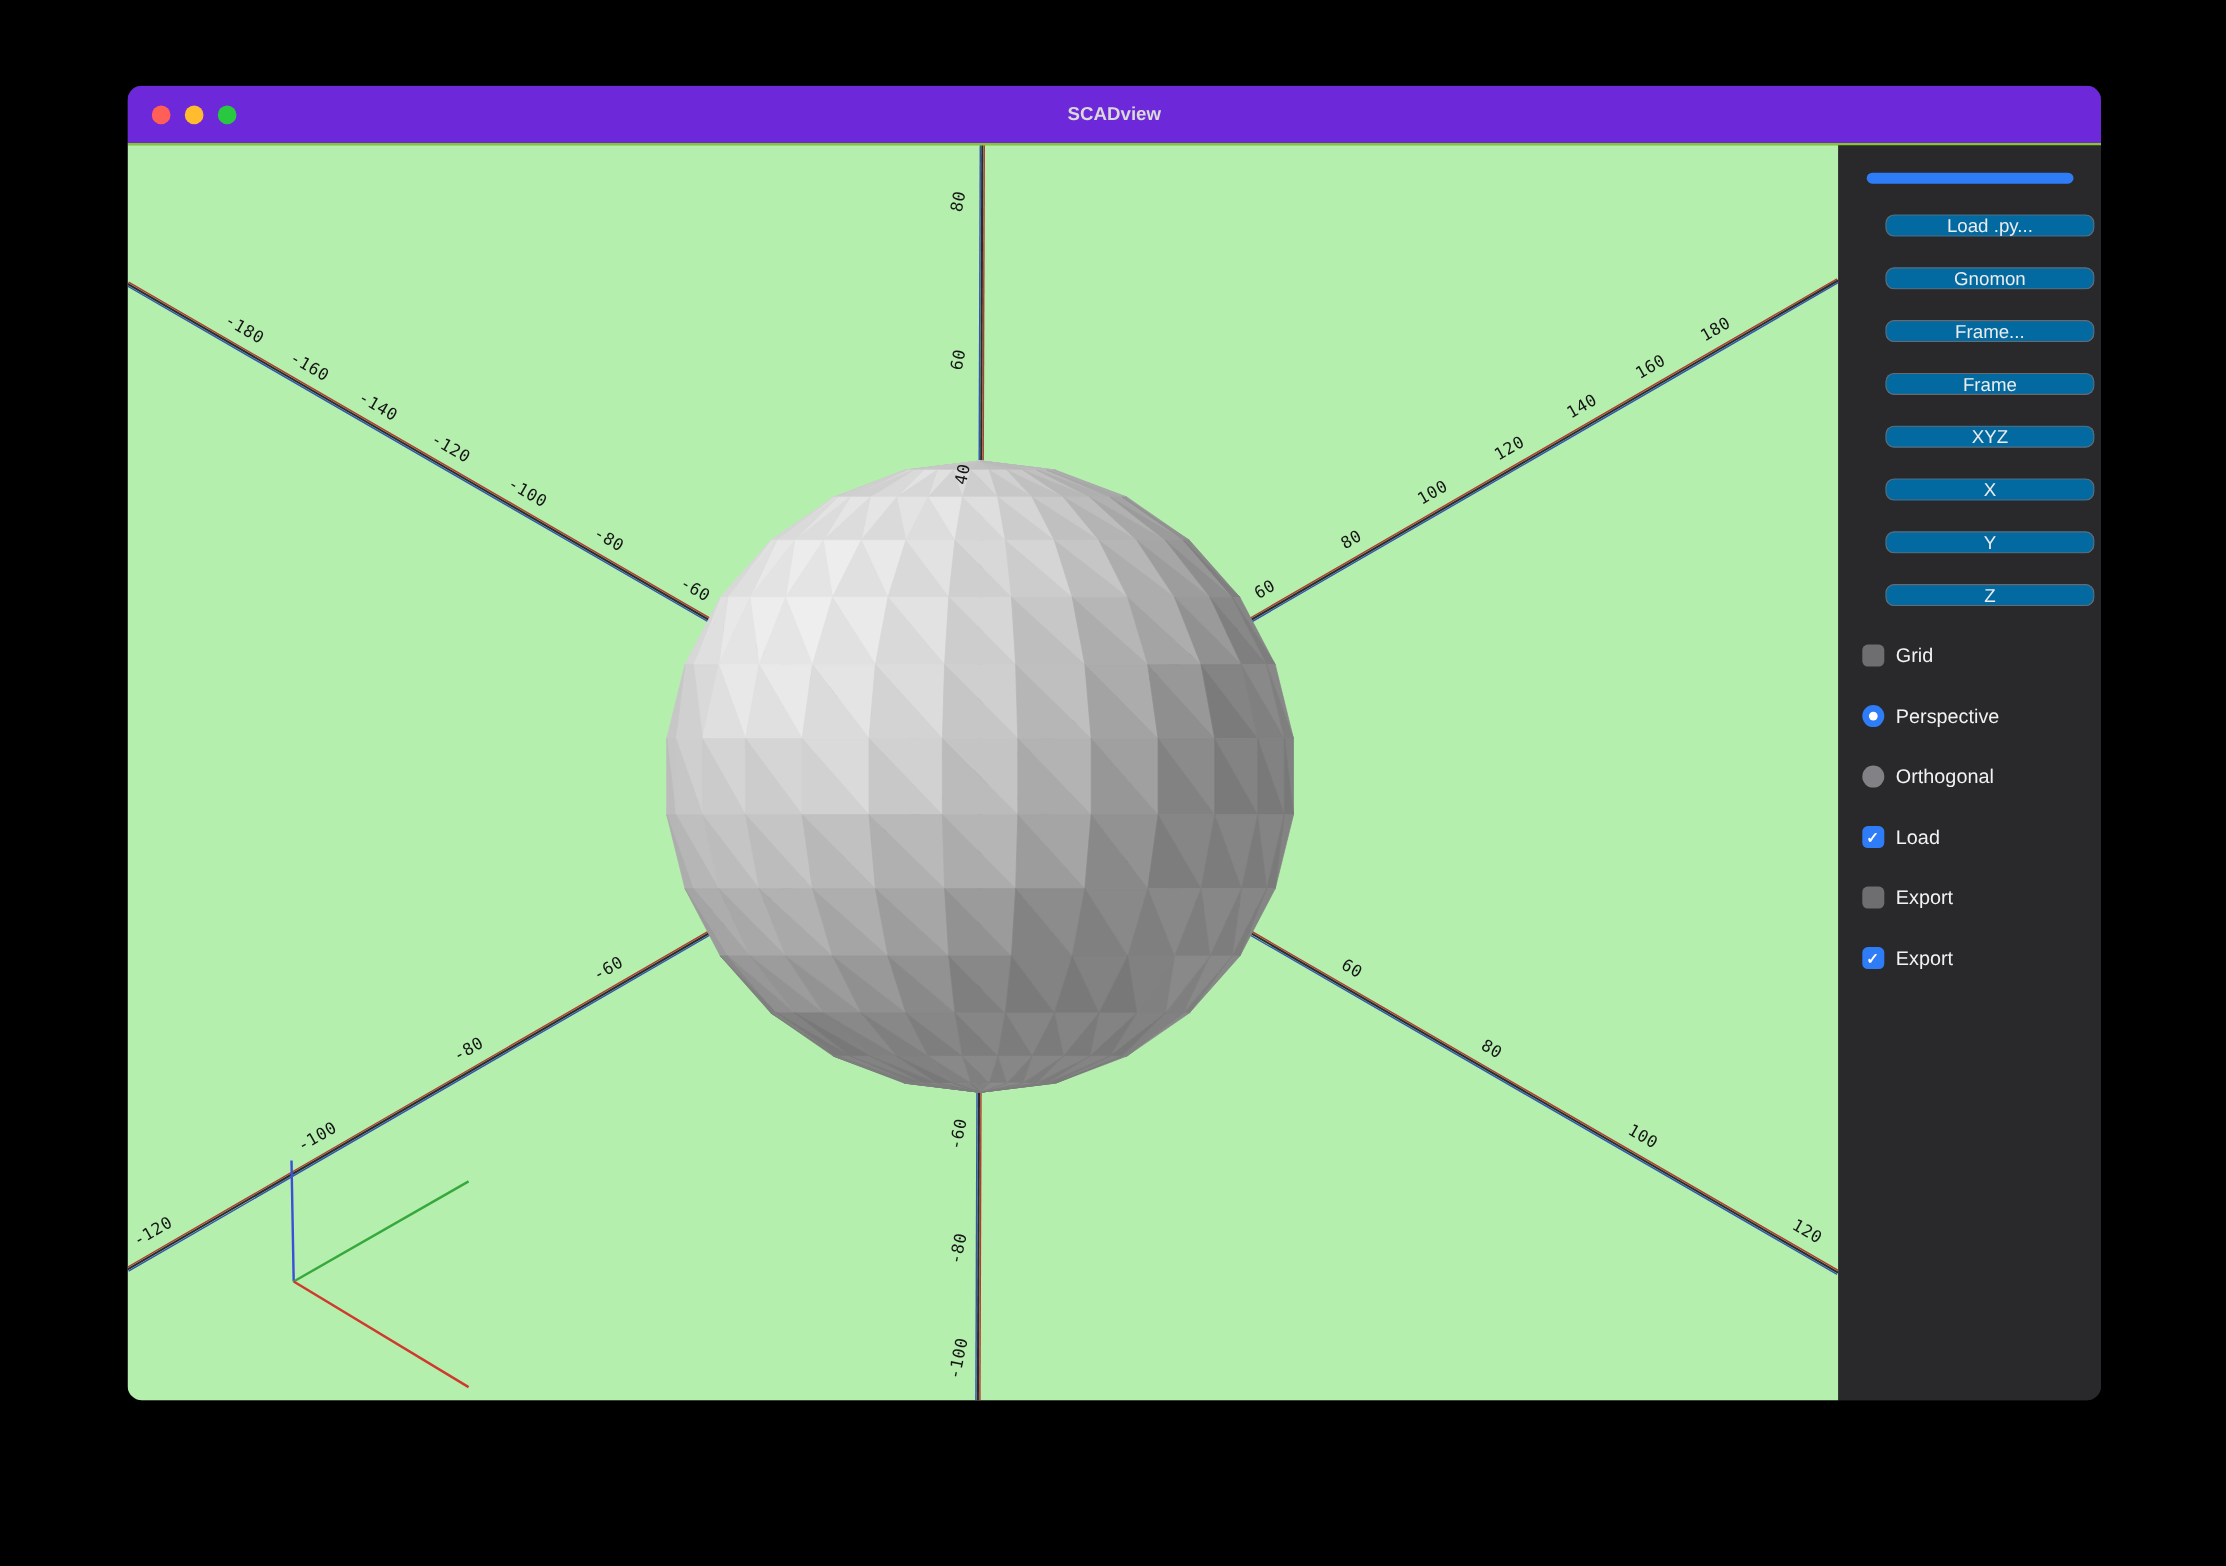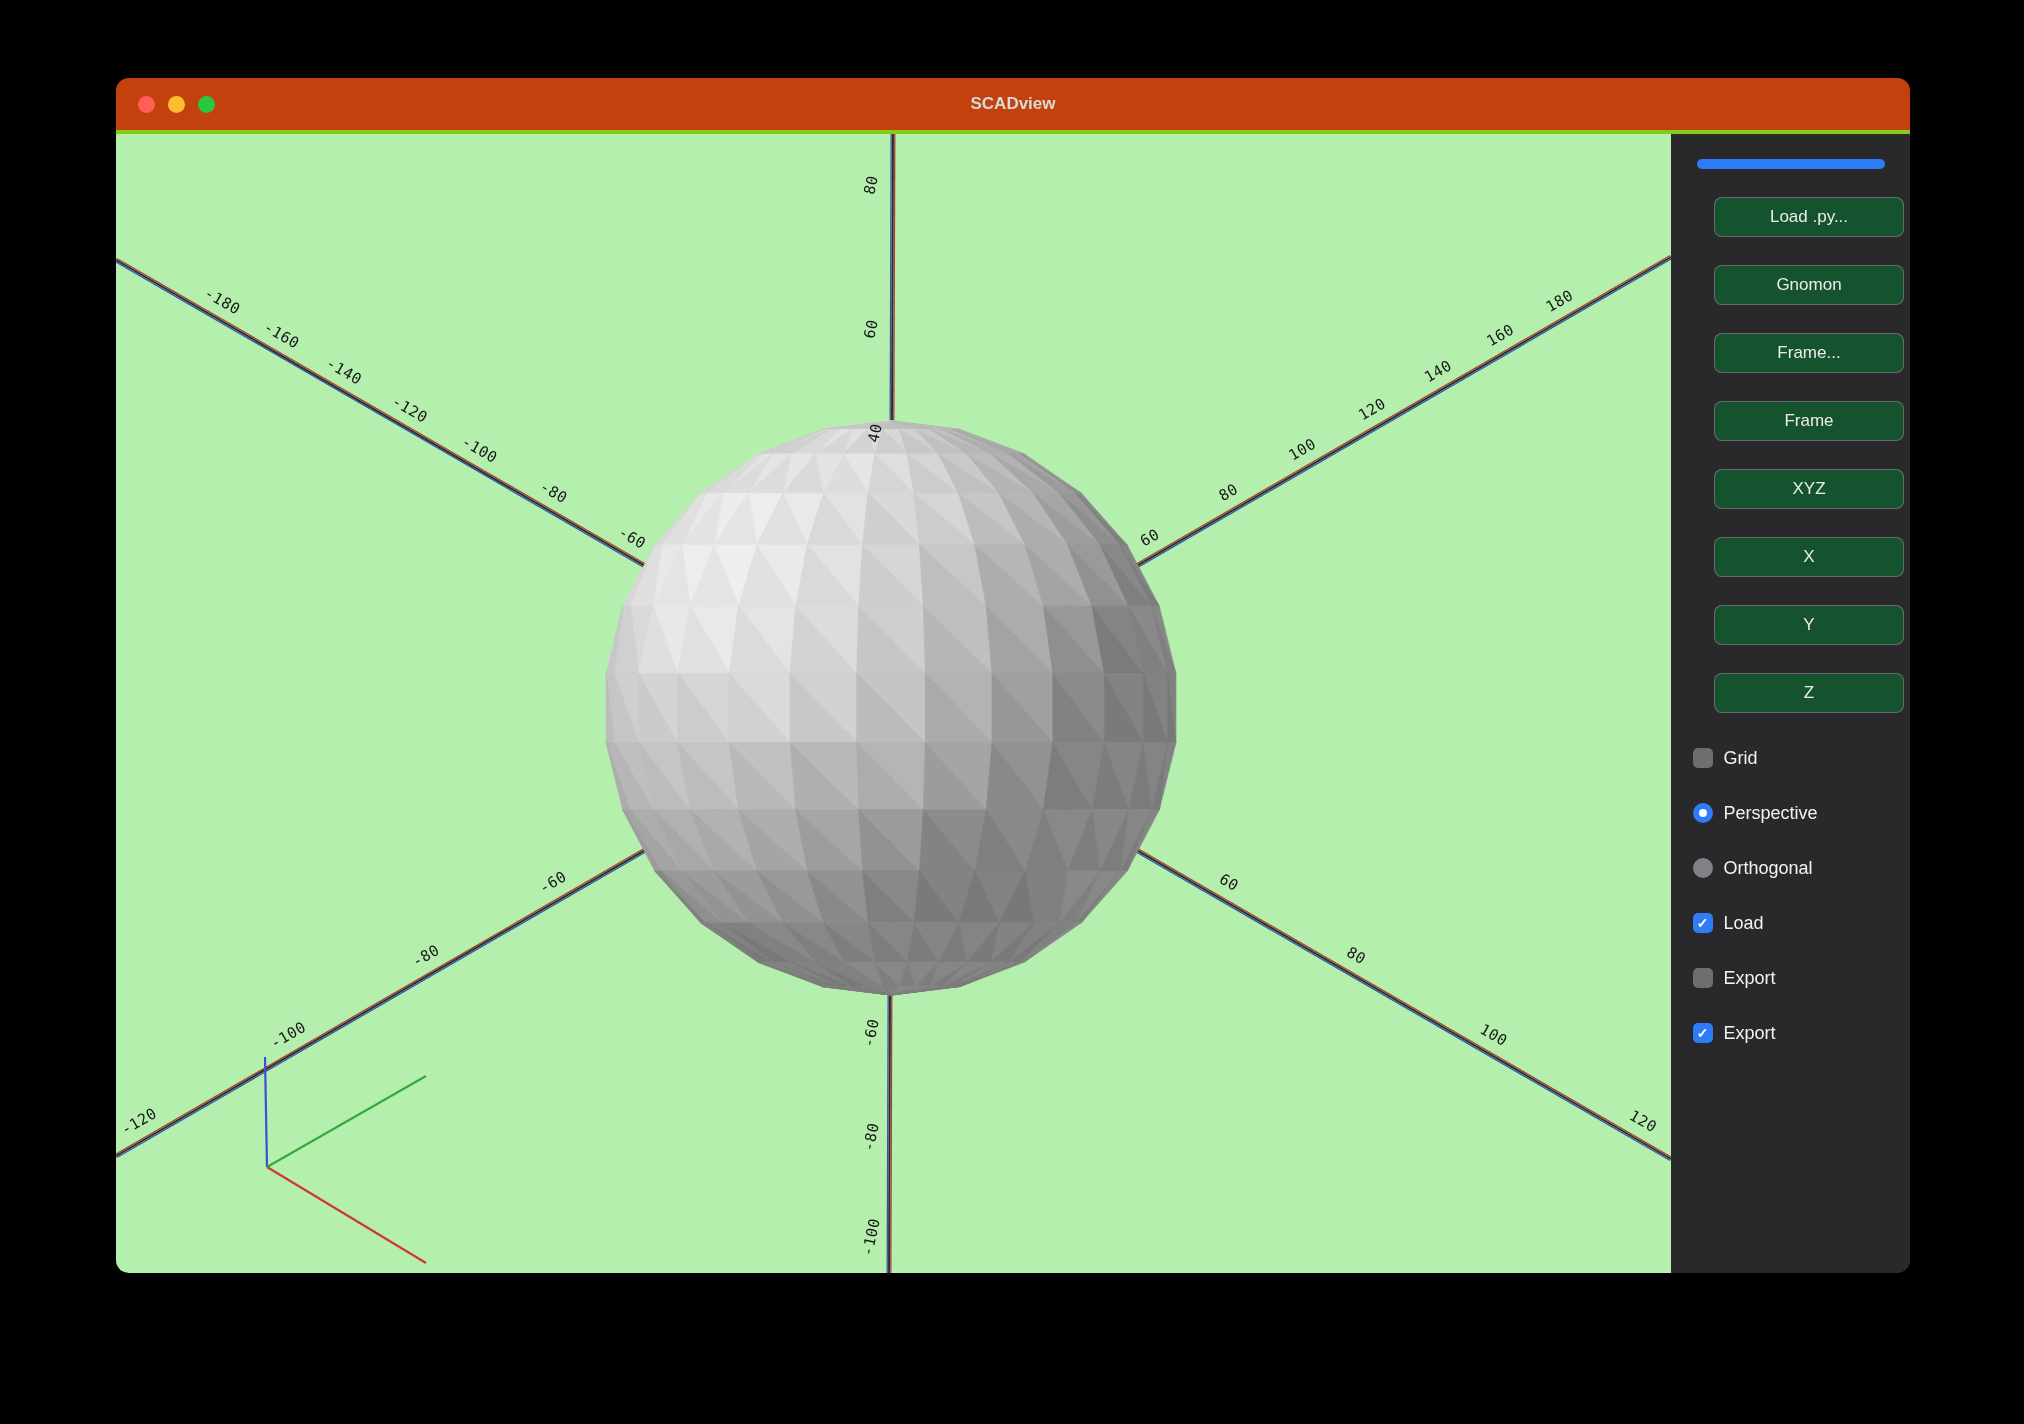--- a/index.html
+++ b/index.html
@@ -7,38 +7,38 @@
     width:2024px;height:1424px;background:#000;
     font-family:"Liberation Sans",sans-serif;
     position:relative;overflow:hidden;
   }
   .window{
     position:absolute;left:116px;top:78px;width:1794px;height:1195px;
     border-radius:13px;overflow:hidden;background:#2b2b2d;
     box-shadow:0 30px 80px rgba(0,0,0,.9);
   }
   .titlebar{
-    height:52px;background:#c2410c;border-bottom:4px solid #84cc16;
+    height:52px;background:#6d28d9;border-bottom:2px solid #84cc16;
     position:relative;display:flex;align-items:center;justify-content:center;
   }
   .lights{position:absolute;left:22px;top:0;height:100%;display:flex;align-items:center;gap:13px;}
   .light{width:17px;height:17px;border-radius:50%;}
   .title{color:#d9d9d9;font-weight:bold;font-size:17px;}
   .content{display:flex;height:1142px;}
   .viewport{width:1555px;height:1142px;position:relative;}
   #scene{display:block;width:1555px;height:1142px;}
   .sidebar{
     width:239px;height:1142px;background:#29292b;
     display:flex;flex-direction:column;align-items:center;
     padding-top:25px;box-sizing:border-box;
   }
   .progress{width:188px;height:10px;border-radius:5px;margin-bottom:28px;background:#2e7cf6;}
   .btn{
-    width:190px;height:40px;margin-bottom:28px;border:none;border-radius:8px;
-    background:#14532d;color:#ececec;font-size:17px;font-family:inherit;cursor:pointer;
+    width:190px;height:20px;margin-bottom:28px;border:none;border-radius:8px;
+    background:#0369a1;color:#ececec;font-size:17px;font-family:inherit;cursor:pointer;
     box-shadow:inset 0 0 0 1px #6a6a6e;
     margin-left:37px;
   }
   .toggles{display:flex;flex-direction:column;margin-top:3px;justify-content:flex-end;}
   .toggle-row{display:flex;align-items:center;width:196px;height:28px;margin-bottom:27px;cursor:pointer;}
   .control{
     width:20px;height:20px;margin-right:11px;flex:none;
     display:flex;align-items:center;justify-content:center;
     color:#fff;font-size:14px;font-weight:bold;line-height:1;
   }

